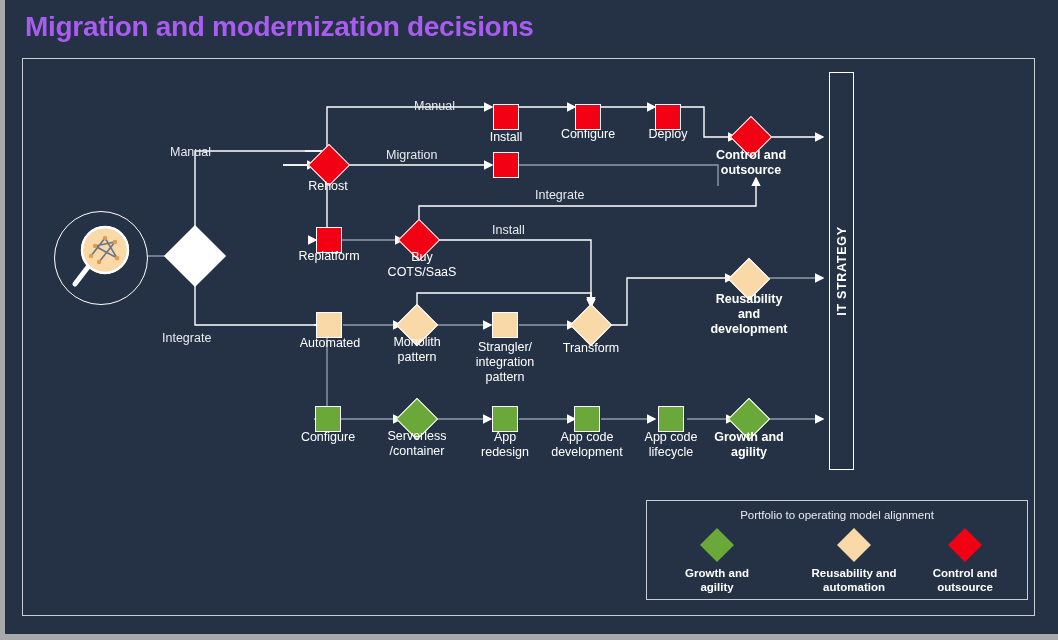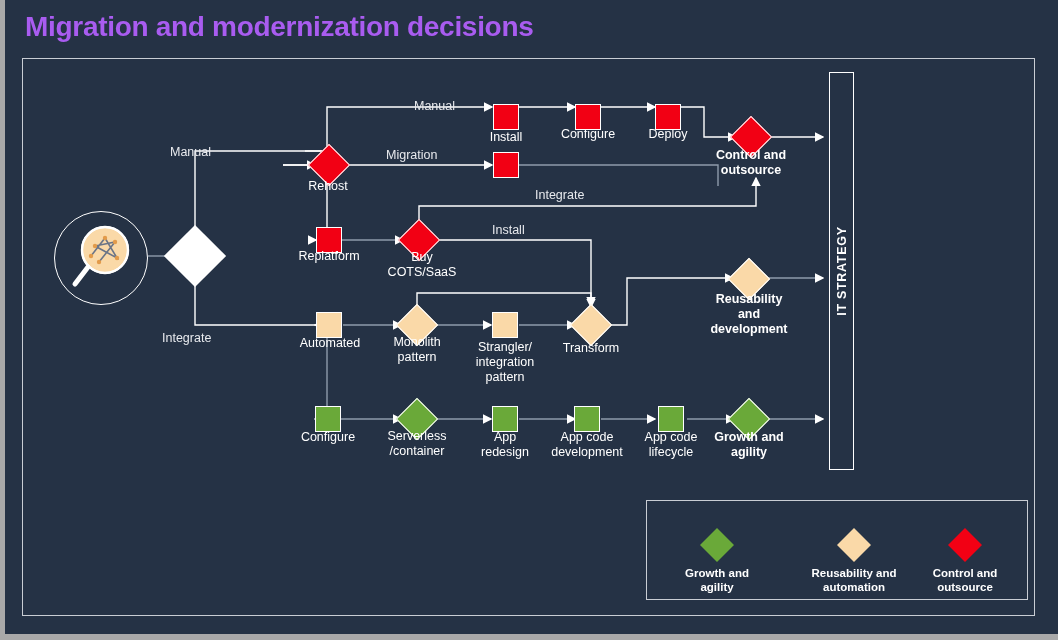--- a/index.html
+++ b/index.html
@@ -241,20 +241,21 @@
 
   <div class="dia grn" style="left:729px;top:404px;"></div>
   <div class="lab b" style="left:694px;top:430px;width:100px;">Growth and
 agility</div>
 
   <div id="itbox">
     <span>IT STRATEGY</span>
   </div>
 
   <div id="legend">
+    <div class="ltitle">Portfolio to operating model alignment</div>
 
     <div class="lgitem" style="left:10px;">
       <div class="d" style="background:#6aa939;"></div>
       <div class="t">Growth and
 agility</div>
     </div>
 
     <div class="lgitem" style="left:147px;">
       <div class="d" style="background:#fad9a8;"></div>
       <div class="t">Reusability and

